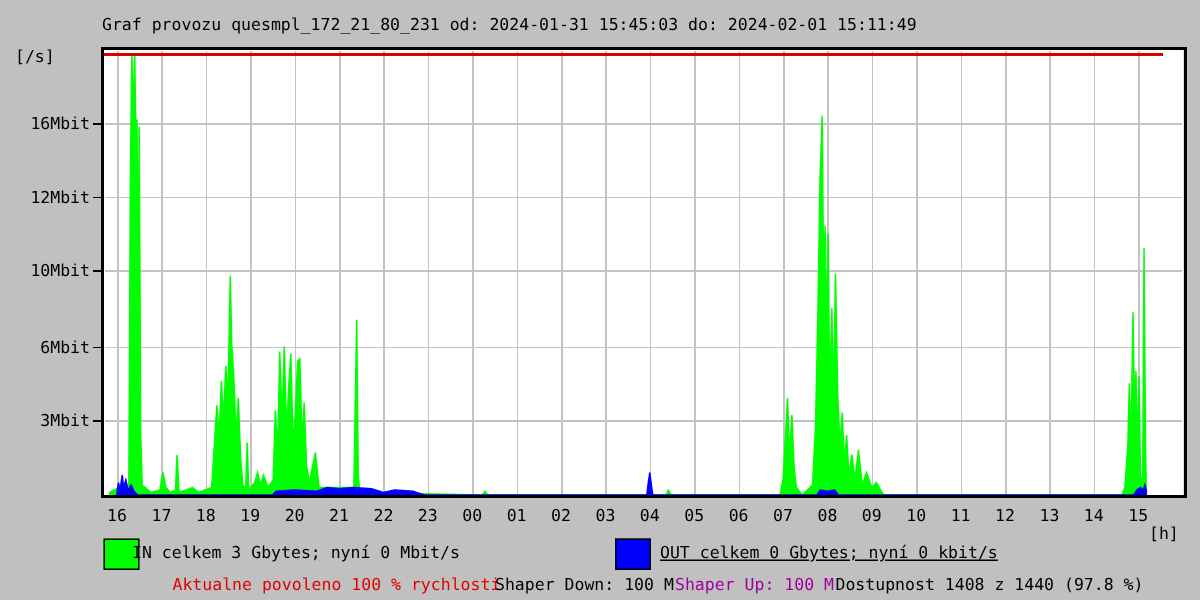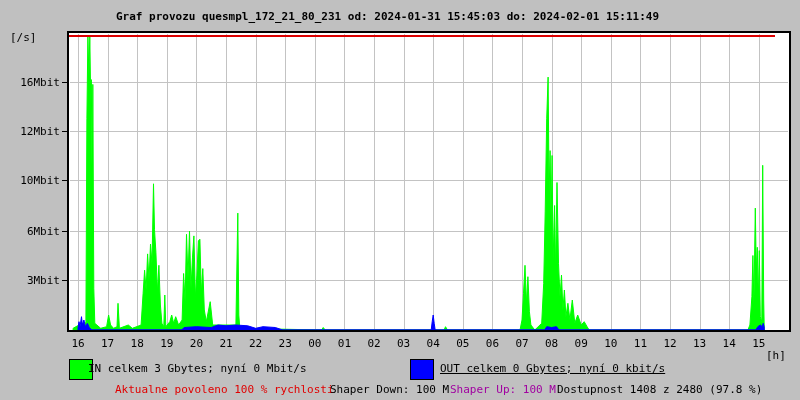--- a/index.html
+++ b/index.html
@@ -1,19 +1,19 @@
 <!DOCTYPE html>
 <html><head>
 <meta charset="utf-8">
 <style>
   html,body{margin:0;padding:0;background:#c0c0c0;}
   .screen{position:relative;width:800px;height:400px;background:#c0c0c0;
           font-family:"DejaVu Sans Mono", monospace;color:#000;overflow:hidden;}
-  .title{position:absolute;left:68px;top:10px;font-size:11px;font-weight:bold;
-         letter-spacing:0px;white-space:pre;margin-left:48px;}
+  .title{position:absolute;left:68px;top:10px;font-size:11px;font-weight:normal;
+         letter-spacing:0px;white-space:pre;}
   .yunit{position:absolute;left:10px;top:31px;font-size:11px;}
   .xunit{position:absolute;left:766px;top:349px;font-size:11px;}
   #chart-svg{position:absolute;left:0;top:0;}
   .swatch{position:absolute;width:22px;height:19px;border:1px solid #000;}
   .swatch.in{left:69px;top:359px;}
   .swatch.out{left:410px;top:359px;}
   .legend-text{position:absolute;top:362px;font-size:11px;white-space:pre;}
   .legend-text.in{left:88px;}
   .legend-text.out{left:440px;text-decoration:underline;}
   .status{position:absolute;top:383px;font-size:11px;white-space:pre;}
@@ -104,15 +104,15 @@
   <div class="xunit">[h]</div>
 
   <div class="swatch in" style="background: rgb(0, 255, 0);"></div>
   <div class="legend-text in">IN celkem 3 Gbytes; nyní 0 Mbit/s</div>
   <div class="swatch out" style="background: rgb(0, 0, 255);"></div>
   <div class="legend-text out">OUT celkem 0 Gbytes; nyní 0 kbit/s</div>
 
   <div class="status allowed" style="color: rgb(224, 0, 0);">Aktualne povoleno 100 % rychlosti</div>
   <div class="status down">Shaper Down: 100 M</div>
   <div class="status up" style="color: rgb(160, 0, 160); text-align: right;">Shaper Up: 100 M</div>
-  <div class="status avail">Dostupnost 1408 z 2480 (97.8 %)</div>
+  <div class="status avail">Dostupnost 1408 z 1440 (97.8 %)</div>
 
 </div>
 
 </body></html>

